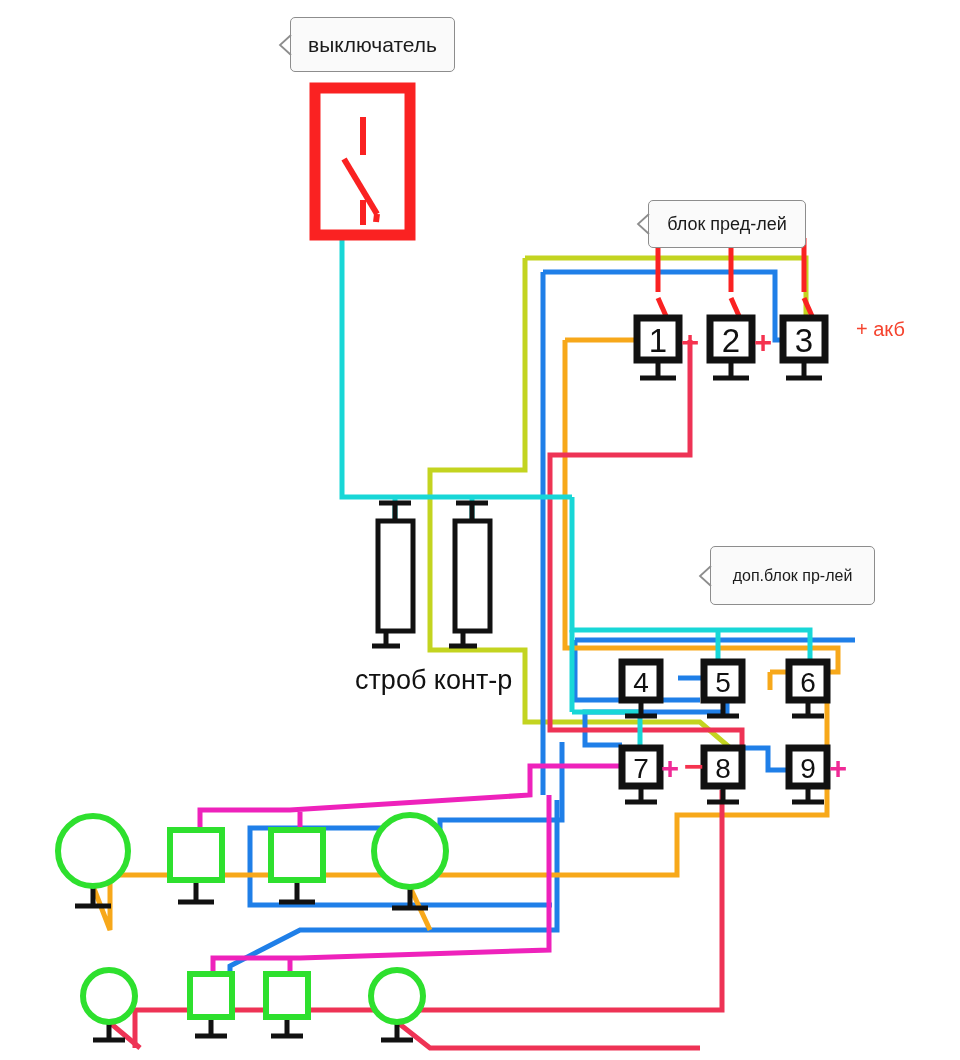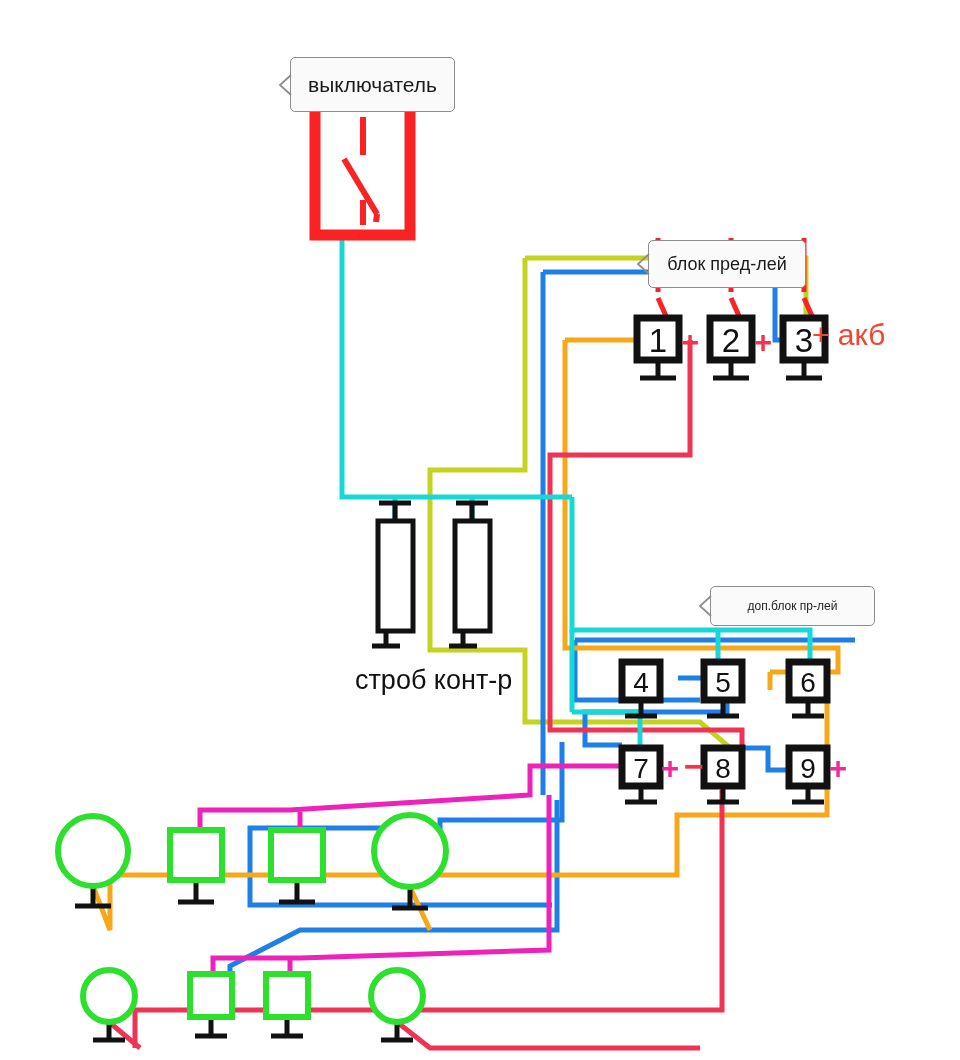--- a/index.html
+++ b/index.html
@@ -2,24 +2,24 @@
 <html><head>
 <meta charset="utf-8">
 <style>
   html,body{margin:0;padding:0;background:#ffffff;}
   body{width:960px;height:1060px;overflow:hidden;
        font-family:"Liberation Sans","DejaVu Sans",sans-serif;}
   #stage{position:relative;width:960px;height:1060px;background:#fff;}
   #wires{position:absolute;left:0;top:0;width:960px;height:1060px;}
   .callout{position:absolute;background:#fafafa;border:1.6px solid #8d8d8d;
            border-radius:5px;display:flex;align-items:center;justify-content:center;
-           color:#1b1b1b;box-sizing:border-box;margin-top:40px;}
+           color:#1b1b1b;box-sizing:border-box;}
   .callout .tail{position:absolute;left:-13px;top:50%;margin-top:-11px;width:14px;height:22px;}
   .plain-label{position:absolute;color:#111;white-space:nowrap;}
-  .akb{position:absolute;color:#f5442f;white-space:nowrap;font-size:30px;}
+  .akb{position:absolute;color:#f5442f;white-space:nowrap;font-size:20px;margin-left:44px;}
   .sign{position:absolute;font-weight:bold;line-height:1;}
   .sign.plus-red{color:#f5334f;font-size:31px;}
   .sign.plus-mag{color:#f02a96;font-size:31px;}
   .sign.minus-red{color:#f5334f;font-size:31px;}
 </style>
 </head>
 <body>
 
 <div id="stage">
 
@@ -175,21 +175,21 @@
     <span>выключатель</span>
   </div>
 
   <div class="callout" style="left:648px;top:200px;width:158px;height:48px;font-size:18px;">
     <svg class="tail" viewBox="0 0 14 22">
       <path d="M13,1 L2,11 L13,21" fill="none" stroke="#8d8d8d" stroke-width="1.8"></path>
     </svg>
     <span>блок пред-лей</span>
   </div>
 
-  <div class="callout" style="left:710px;top:546px;width:165px;height:40px;font-size:12px;">
+  <div class="callout" style="left:710px;top:546px;width:165px;height:59px;font-size:16px;">
     <svg class="tail" viewBox="0 0 14 22">
       <path d="M13,1 L2,11 L13,21" fill="none" stroke="#8d8d8d" stroke-width="1.8"></path>
     </svg>
     <span>доп.блок пр-лей</span>
   </div>
 
   <div class="plain-label" style="left:355px;top:658px;font-size:27px;margin-top:7px;">строб конт-р</div>
 
   <div class="akb" style="left:812px;top:318px;">+ акб</div>
 

